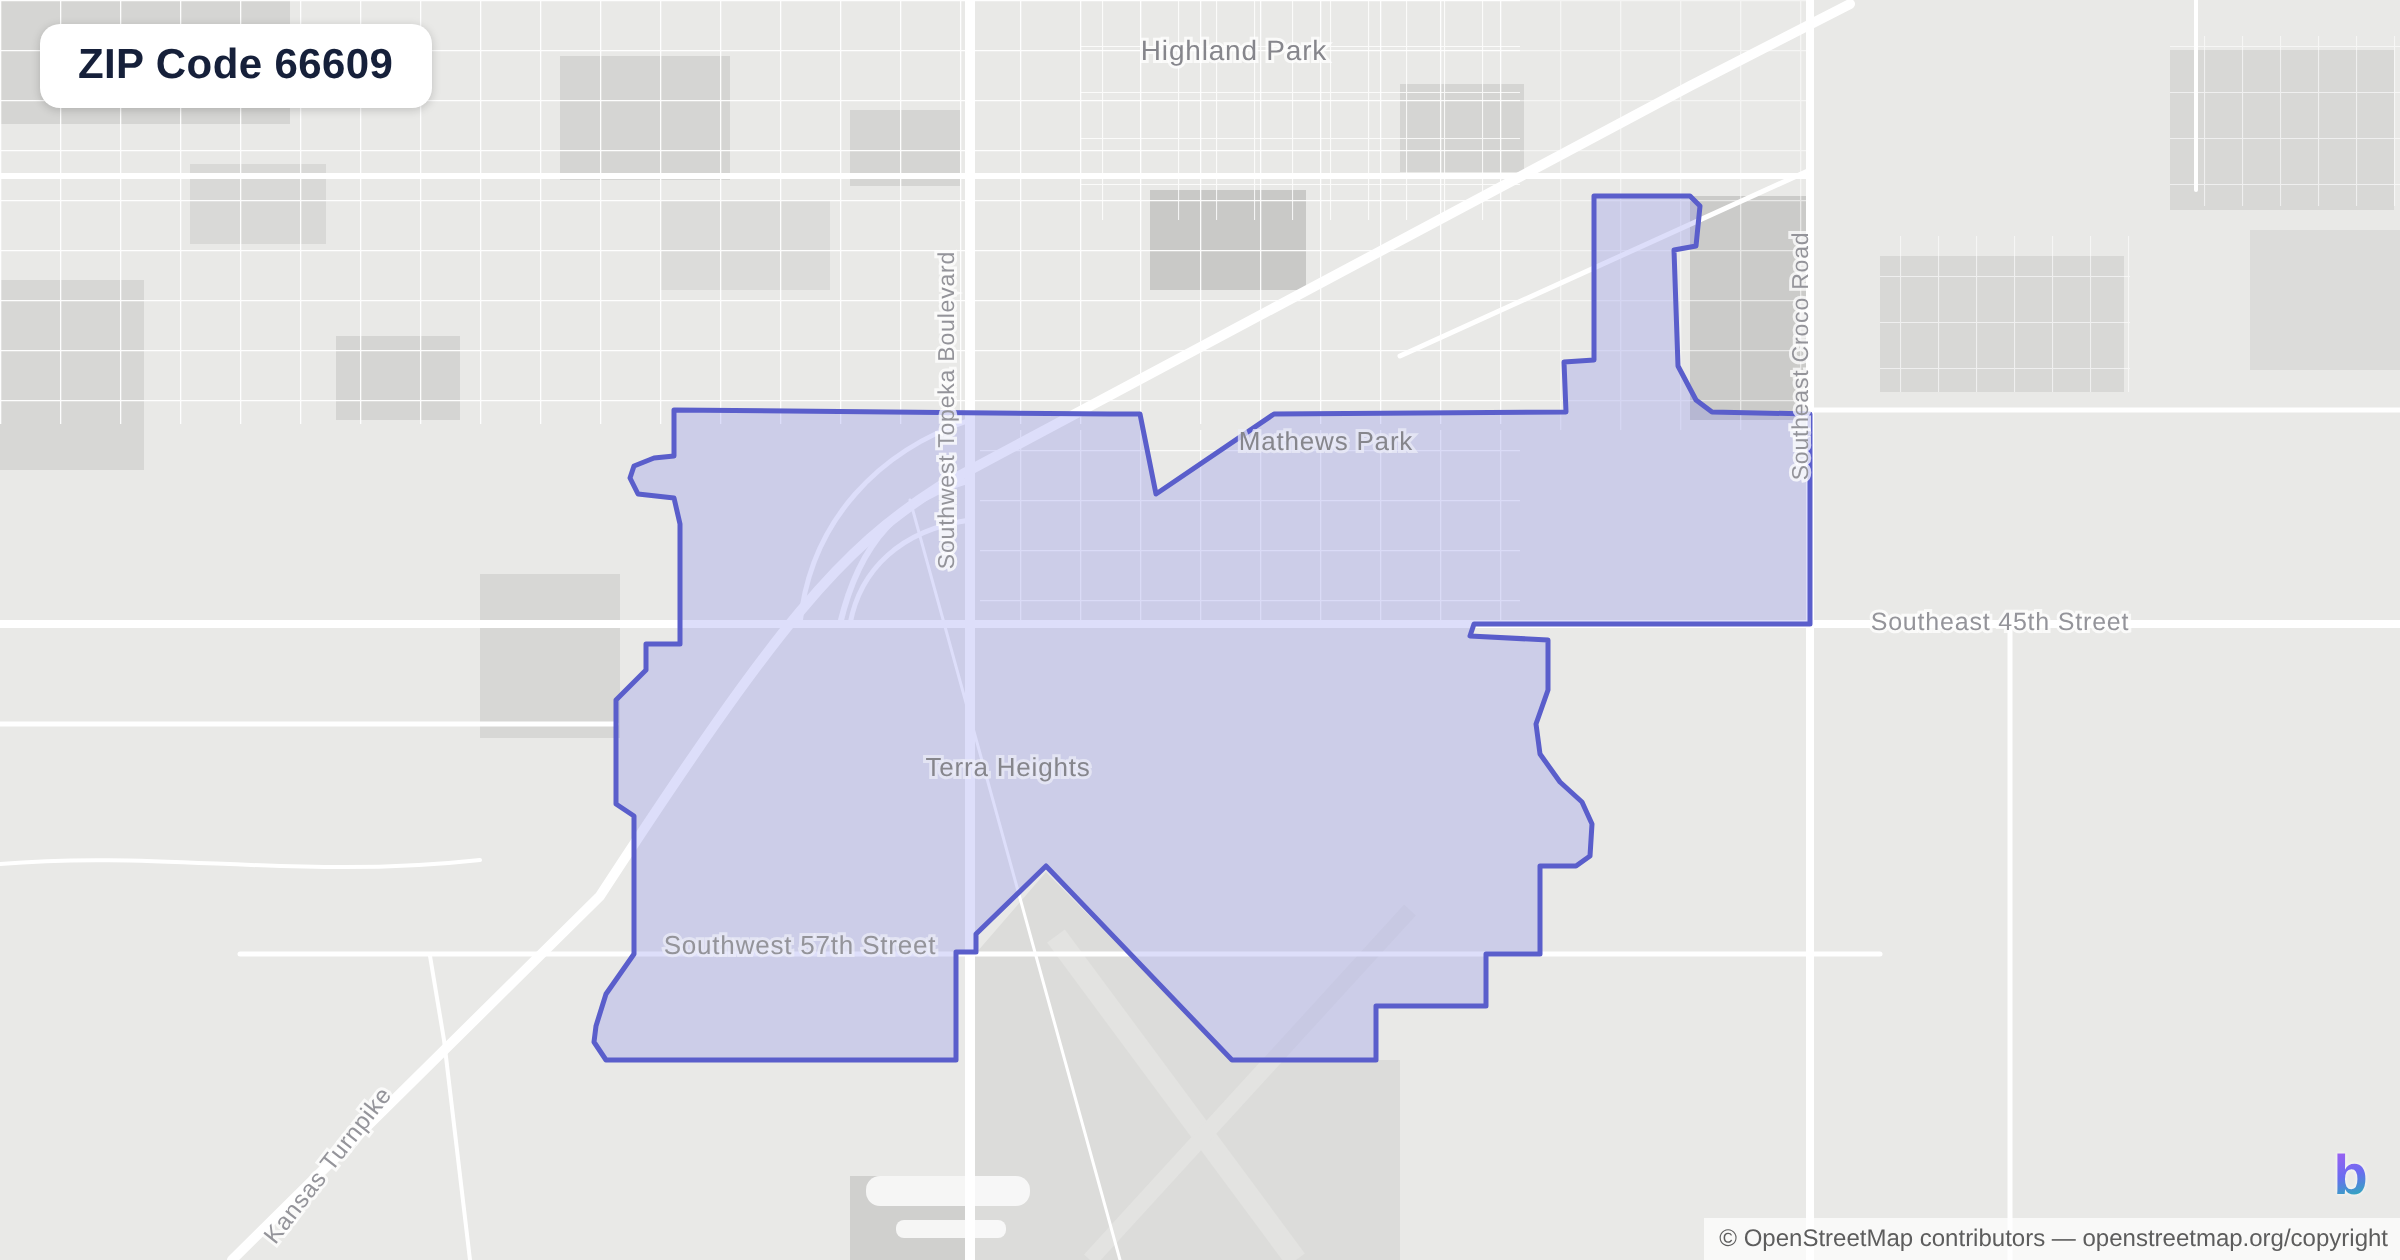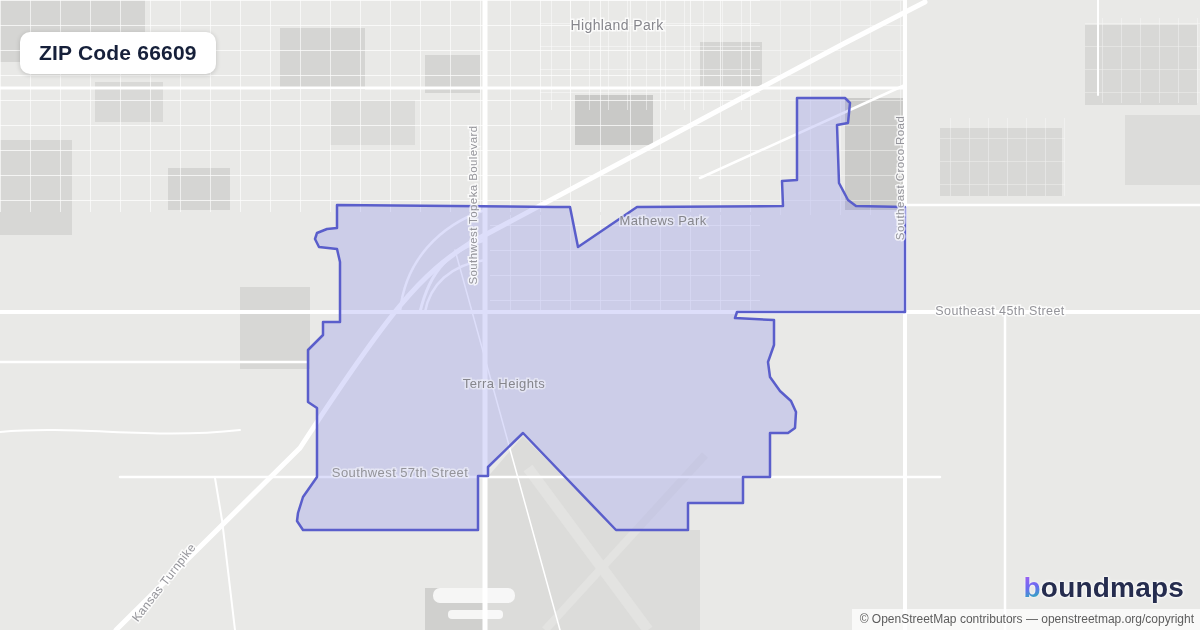--- a/index.html
+++ b/index.html
@@ -9,21 +9,21 @@
   }
   .stage svg{position:absolute;inset:0;display:block;}
   .map-label{
     fill:#94949a;stroke:#ffffff;stroke-width:3px;stroke-opacity:.75;
     paint-order:stroke;font-family:"Liberation Sans",sans-serif;
     letter-spacing:.4px;text-anchor:middle;
   }
   .map-label.place{fill:#86868c;}
   .map-label.on-fill{stroke:#eceef8;stroke-opacity:.7;}
   .zip-badge{
-    position:absolute;left:20px;top:32px;background:#ffffff;
+    position:absolute;left:20px;top:12px;background:#ffffff;
     border-radius:10px;padding:9px 19px;
     box-shadow:0 1px 5px rgba(0,0,0,.18);
     font-size:21px;font-weight:700;color:#16203a;letter-spacing:.2px;
   }
   .brand{
     position:absolute;right:16px;bottom:26px;display:flex;align-items:baseline;
     font-size:28px;font-weight:800;letter-spacing:.2px;
   }
   .brand .mark{
     background:linear-gradient(165deg,#a25ff2 8%,#6a6cf0 48%,#1fb9b0 88%);
@@ -136,20 +136,19 @@
       <text class="map-label" transform="translate(167,585) rotate(-52)" font-size="12">Kansas Turnpike</text>
     </g>
   </svg>
 
   <div class="zip-badge">
     <span>ZIP Code 66609</span>
   </div>
 
   <div class="brand">
     <span class="mark">b</span>
-      <span class="rest">oundmaps</span>
   </div>
 
   <div class="attribution">
     <span>© OpenStreetMap contributors — openstreetmap.org/copyright</span>
   </div>
 
 </div>
 
 </body></html>

